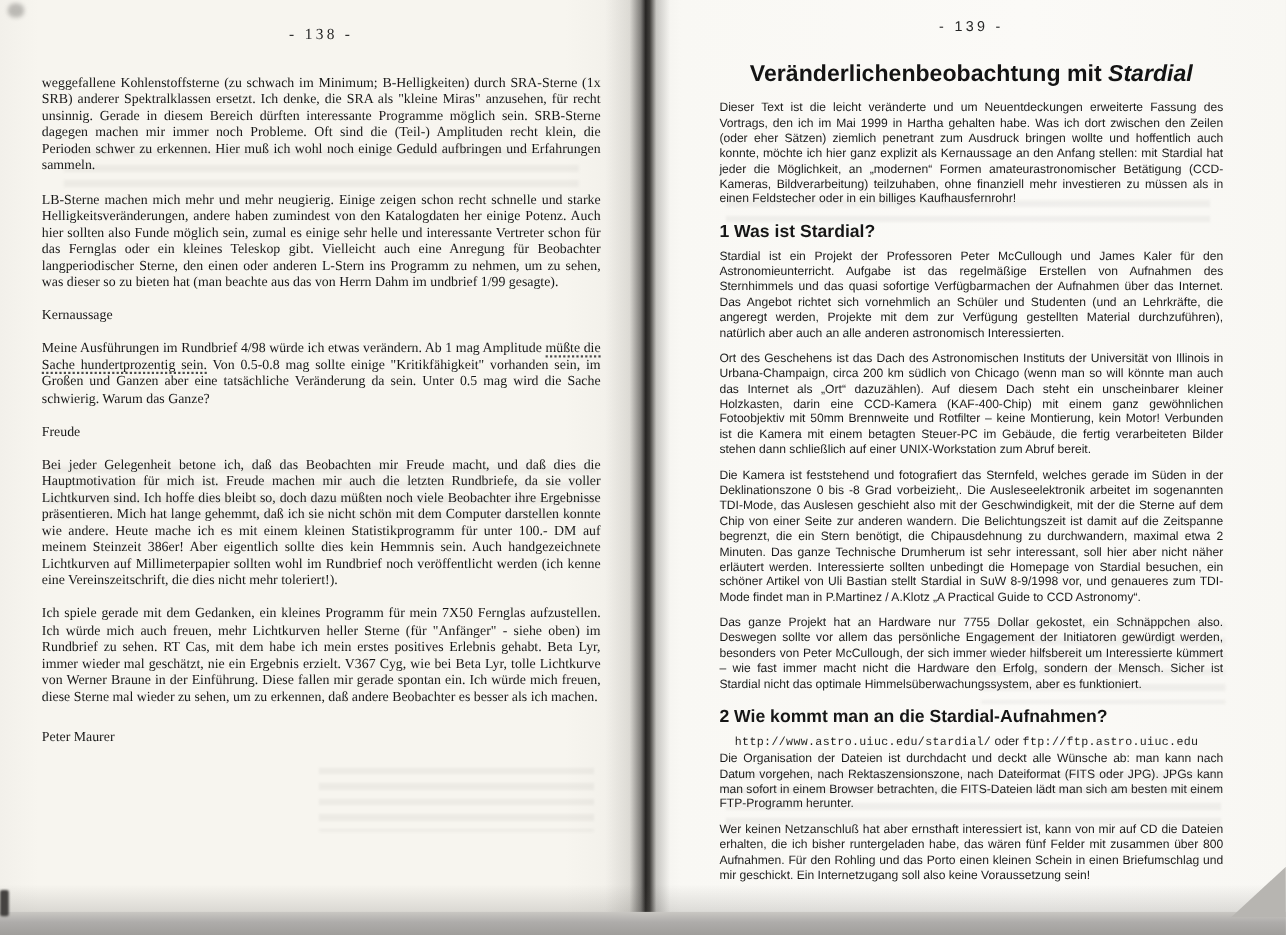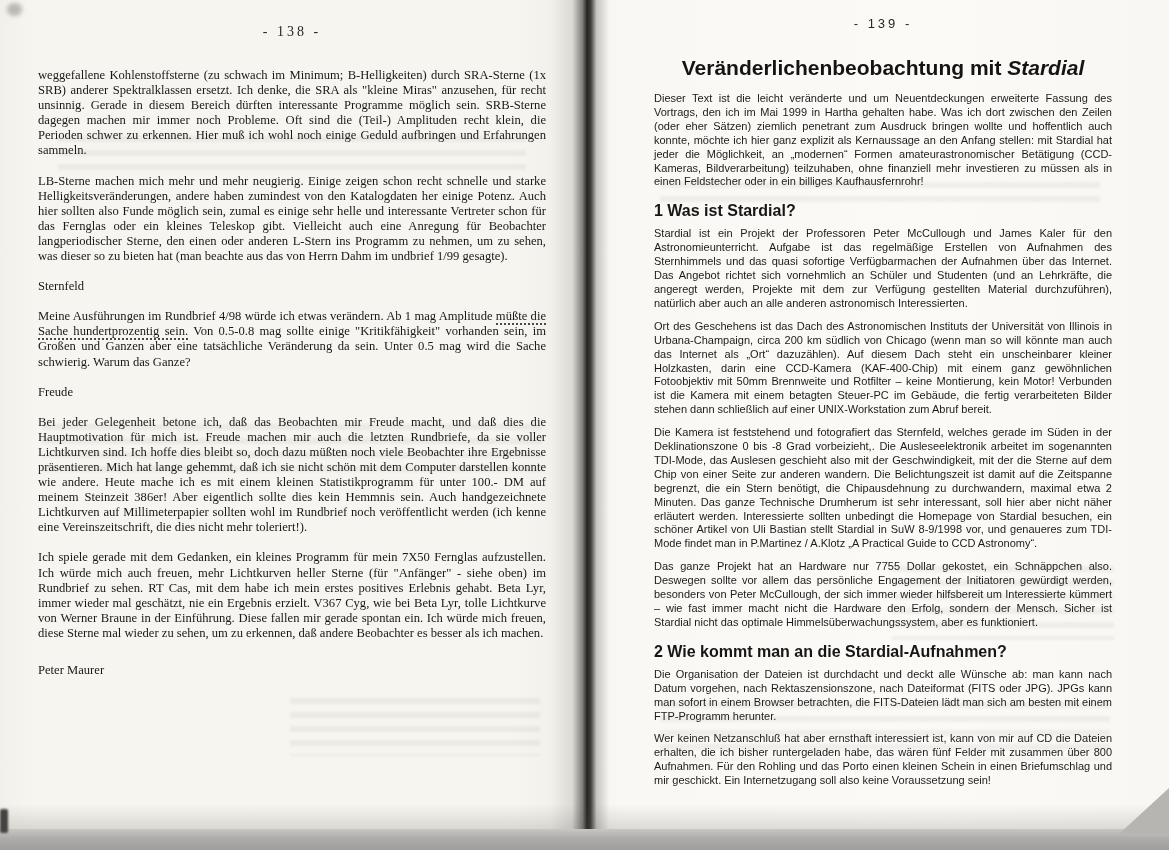--- a/index.html
+++ b/index.html
@@ -65,21 +65,21 @@
 <div id="scan">
 
   <div class="page-left">
     <div class="lp-content">
       <div class="pageno">- 138 -</div>
 
       <p>weggefallene Kohlenstoffsterne (zu schwach im Minimum; B-Helligkeiten) durch SRA-Sterne (1x SRB) anderer Spektralklassen ersetzt. Ich denke, die SRA als "kleine Miras" anzusehen, für recht unsinnig. Gerade in diesem Bereich dürften interessante Programme möglich sein. SRB-Sterne dagegen machen mir immer noch Probleme. Oft sind die (Teil-) Amplituden recht klein, die Perioden schwer zu erkennen. Hier muß ich wohl noch einige Geduld aufbringen und Erfahrungen sammeln.</p>
 
       <p>LB-Sterne machen mich mehr und mehr neugierig. Einige zeigen schon recht schnelle und starke Helligkeitsveränderungen, andere haben zumindest von den Katalogdaten her einige Potenz. Auch hier sollten also Funde möglich sein, zumal es einige sehr helle und interessante Vertreter schon für das Fernglas oder ein kleines Teleskop gibt. Vielleicht auch eine Anregung für Beobachter langperiodischer Sterne, den einen oder anderen L-Stern ins Programm zu nehmen, um zu sehen, was dieser so zu bieten hat (man beachte aus das von Herrn Dahm im undbrief 1/99 gesagte).</p>
 
-      <p class="subhead">Sternfeld</p>
+      <p class="subhead">Kernaussage</p>
 
       <p><span>Meine Ausführungen im Rundbrief 4/98 würde ich etwas verändern. Ab 1 mag Amplitude </span><span class="u-artifact">müßte die Sache hundertprozentig sein.</span><span> Von 0.5-0.8 mag sollte einige "Kritikfähigkeit" vorhanden sein, im Großen und Ganzen aber eine tatsächliche Veränderung da sein. Unter 0.5 mag wird die Sache schwierig. Warum das Ganze?</span></p>
 
 
       <p class="subhead">Freude</p>
 
       <p>Bei jeder Gelegenheit betone ich, daß das Beobachten mir Freude macht, und daß dies die Hauptmotivation für mich ist. Freude machen mir auch die letzten Rundbriefe, da sie voller Lichtkurven sind. Ich hoffe dies bleibt so, doch dazu müßten noch viele Beobachter ihre Ergebnisse präsentieren. Mich hat lange gehemmt, daß ich sie nicht schön mit dem Computer darstellen konnte wie andere. Heute mache ich es mit einem kleinen Statistikprogramm für unter 100.- DM auf meinem Steinzeit 386er! Aber eigentlich sollte dies kein Hemmnis sein. Auch handgezeichnete Lichtkurven auf Millimeterpapier sollten wohl im Rundbrief noch veröffentlicht werden (ich kenne eine Vereinszeitschrift, die dies nicht mehr toleriert!).</p>
 
       <p>Ich spiele gerade mit dem Gedanken, ein kleines Programm für mein 7X50 Fernglas aufzustellen. Ich würde mich auch freuen, mehr Lichtkurven heller Sterne (für "Anfänger" - siehe oben) im Rundbrief zu sehen. RT Cas, mit dem habe ich mein erstes positives Erlebnis gehabt. Beta Lyr, immer wieder mal geschätzt, nie ein Ergebnis erzielt. V367 Cyg, wie bei Beta Lyr, tolle Lichtkurve von Werner Braune in der Einführung. Diese fallen mir gerade spontan ein. Ich würde mich freuen, diese Sterne mal wieder zu sehen, um zu erkennen, daß andere Beobachter es besser als ich machen.</p>
 
@@ -101,20 +101,21 @@
 
       <p>Ort des Geschehens ist das Dach des Astronomischen Instituts der Universität von Illinois in Urbana-Champaign, circa 200 km südlich von Chicago (wenn man so will könnte man auch das Internet als „Ort“ dazuzählen). Auf diesem Dach steht ein unscheinbarer kleiner Holzkasten, darin eine CCD-Kamera (KAF-400-Chip) mit einem ganz gewöhnlichen Fotoobjektiv mit 50mm Brennweite und Rotfilter – keine Montierung, kein Motor! Verbunden ist die Kamera mit einem betagten Steuer-PC im Gebäude, die fertig verarbeiteten Bilder stehen dann schließlich auf einer UNIX-Workstation zum Abruf bereit.</p>
 
       <p>Die Kamera ist feststehend und fotografiert das Sternfeld, welches gerade im Süden in der Deklinationszone 0 bis -8 Grad vorbeizieht,. Die Ausleseelektronik arbeitet im sogenannten TDI-Mode, das Auslesen geschieht also mit der Geschwindigkeit, mit der die Sterne auf dem Chip von einer Seite zur anderen wandern. Die Belichtungszeit ist damit auf die Zeitspanne begrenzt, die ein Stern benötigt, die Chipausdehnung zu durchwandern, maximal etwa 2 Minuten. Das ganze Technische Drumherum ist sehr interessant, soll hier aber nicht näher erläutert werden. Interessierte sollten unbedingt die Homepage von Stardial besuchen, ein schöner Artikel von Uli Bastian stellt Stardial in SuW 8-9/1998 vor, und genaueres zum TDI-Mode findet man in P.Martinez / A.Klotz „A Practical Guide to CCD Astronomy“.</p>
 
       <p>Das ganze Projekt hat an Hardware nur 7755 Dollar gekostet, ein Schnäppchen also. Deswegen sollte vor allem das persönliche Engagement der Initiatoren gewürdigt werden, besonders von Peter McCullough, der sich immer wieder hilfsbereit um Interessierte kümmert – wie fast immer macht nicht die Hardware den Erfolg, sondern der Mensch. Sicher ist Stardial nicht das optimale Himmelsüberwachungssystem, aber es funktioniert.</p>
 
       <h2>2  Wie kommt man an die Stardial-Aufnahmen?</h2>
 
 
+      <div class="urlline"><span class="mono">http://www.astro.uiuc.edu/stardial/</span> <span class="urlsep">oder</span> <span class="mono">ftp://ftp.astro.uiuc.edu</span></div>
 
       <p>Die Organisation der Dateien ist durchdacht und deckt alle Wünsche ab: man kann nach Datum vorgehen, nach Rektaszensionszone, nach Dateiformat (FITS oder JPG). JPGs kann man sofort in einem Browser betrachten, die FITS-Dateien lädt man sich am besten mit einem FTP-Programm herunter.</p>
 
       <p>Wer keinen Netzanschluß hat aber ernsthaft interessiert ist, kann von mir auf CD die Dateien erhalten, die ich bisher runtergeladen habe, das wären fünf Felder mit zusammen über 800 Aufnahmen. Für den Rohling und das Porto einen kleinen Schein in einen Briefumschlag und mir geschickt. Ein Internetzugang soll also keine Voraussetzung sein!</p>
     </div>
   </div>
 
   <div class="ghost g1 artifact"></div>
   <div class="ghost g2 artifact"></div>
   <div class="ghost g3 artifact"></div>

